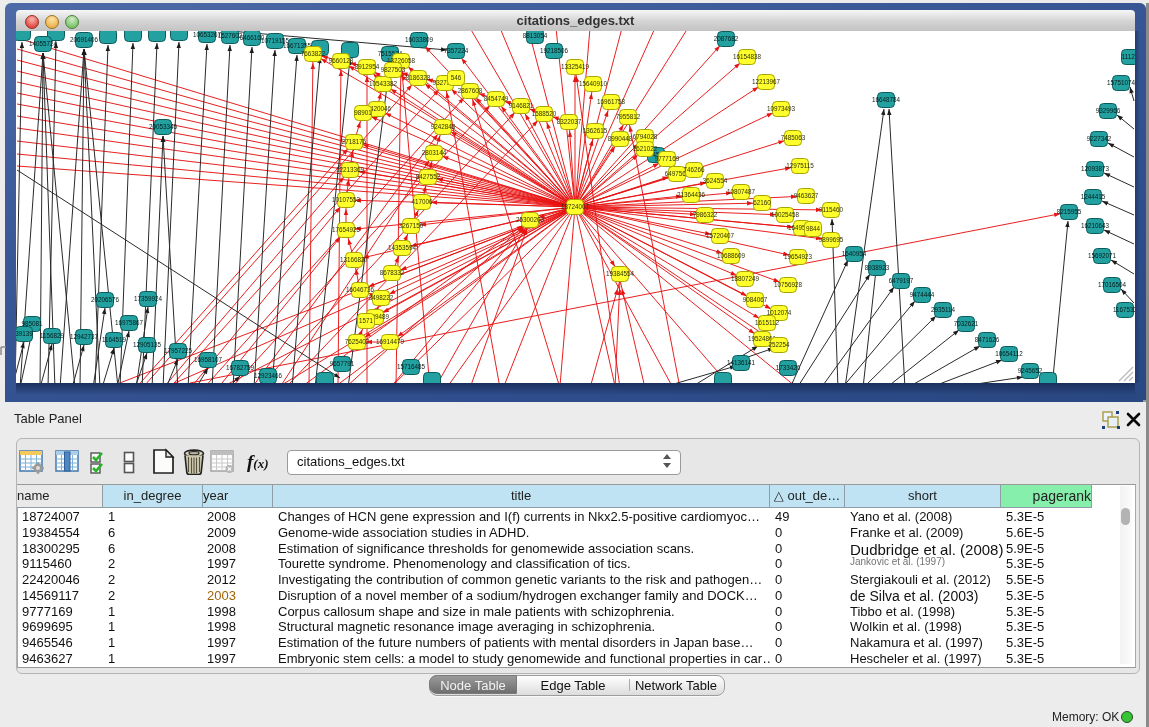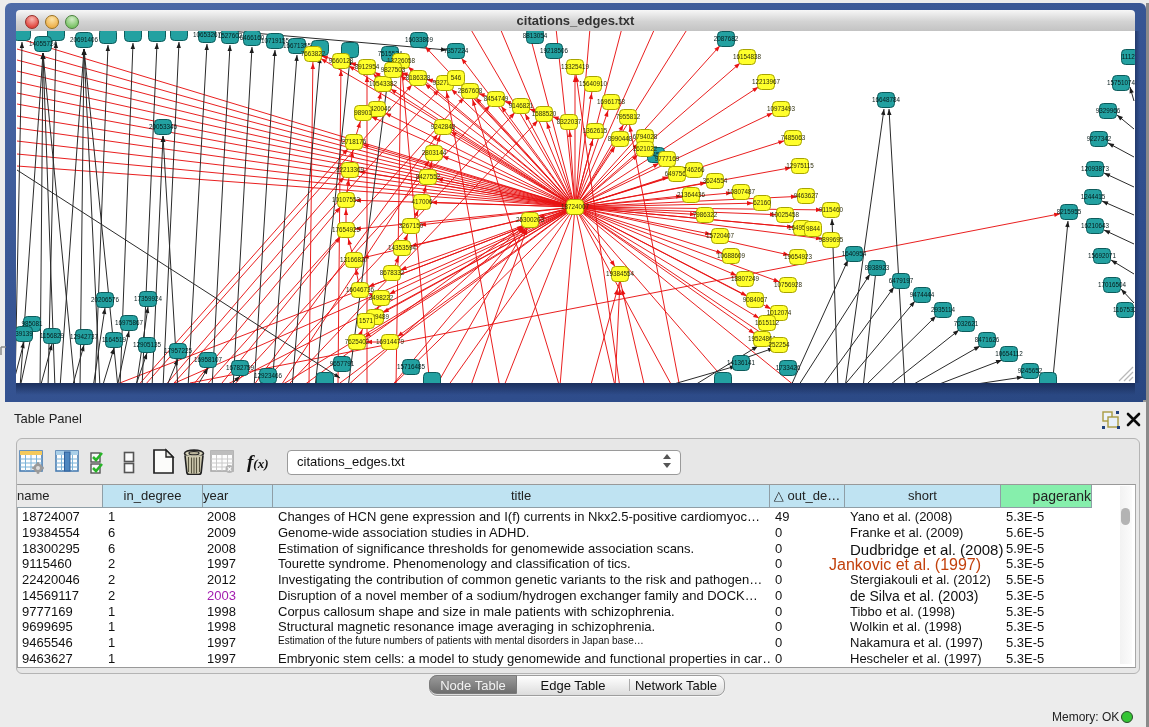--- a/index.html
+++ b/index.html
@@ -602,32 +602,32 @@
 <div class="abs" style="left:207px;top:541px;font-size:13px;color:#111">2008</div>
 <div class="abs" style="left:278px;top:541px;width:492px;font-size:13px;color:#111;white-space:nowrap;overflow:hidden">Estimation of significance thresholds for genomewide association scans.</div>
 <div class="abs" style="left:775px;top:541px;font-size:13px;color:#111">0</div>
 <div class="abs" style="left:850px;top:541px;font-size:15px;color:#111;white-space:nowrap">Dudbridge et al. (2008)</div>
 <div class="abs" style="left:1006px;top:541px;font-size:13px;color:#111">5.9E‑5</div>
 <div class="abs" style="left:22px;top:556px;font-size:13px;color:#111;white-space:nowrap">9115460</div>
 <div class="abs" style="left:108px;top:556px;font-size:13px;color:#111">2</div>
 <div class="abs" style="left:207px;top:556px;font-size:13px;color:#111">1997</div>
 <div class="abs" style="left:278px;top:556px;width:492px;font-size:13px;color:#111;white-space:nowrap;overflow:hidden">Tourette syndrome. Phenomenology and classification of tics.</div>
 <div class="abs" style="left:775px;top:556px;font-size:13px;color:#111">0</div>
-<div class="abs" style="left:829px;top:556px;font-size:16px;color:#c2410c;white-space:nowrap">Jankovic et al. (1997)</div>
+<div class="abs" style="left:850px;top:556px;font-size:10px;color:#737373;white-space:nowrap">Jankovic et al. (1997)</div>
 <div class="abs" style="left:1006px;top:556px;font-size:13px;color:#111">5.3E‑5</div>
 <div class="abs" style="left:22px;top:572px;font-size:13px;color:#111;white-space:nowrap">22420046</div>
 <div class="abs" style="left:108px;top:572px;font-size:13px;color:#111">2</div>
 <div class="abs" style="left:207px;top:572px;font-size:13px;color:#111">2012</div>
 <div class="abs" style="left:278px;top:572px;width:492px;font-size:13px;color:#111;white-space:nowrap;overflow:hidden">Investigating the contribution of common genetic variants to the risk and pathogen…</div>
 <div class="abs" style="left:775px;top:572px;font-size:13px;color:#111">0</div>
 <div class="abs" style="left:850px;top:572px;font-size:13px;color:#111;white-space:nowrap">Stergiakouli et al. (2012)</div>
 <div class="abs" style="left:1006px;top:572px;font-size:13px;color:#111">5.5E‑5</div>
 <div class="abs" style="left:22px;top:588px;font-size:13px;color:#111;white-space:nowrap">14569117</div>
 <div class="abs" style="left:108px;top:588px;font-size:13px;color:#111">2</div>
-<div class="abs" style="left:207px;top:588px;font-size:13px;color:#a21caf">2003</div>
+<div class="abs" style="left:207px;top:588px;font-size:13px;color:#a16207">2003</div>
 <div class="abs" style="left:278px;top:588px;width:492px;font-size:13px;color:#111;white-space:nowrap;overflow:hidden">Disruption of a novel member of a sodium/hydrogen exchanger family and DOCK…</div>
 <div class="abs" style="left:775px;top:588px;font-size:13px;color:#111">0</div>
 <div class="abs" style="left:850px;top:588px;font-size:14px;color:#111;white-space:nowrap">de Silva et al. (2003)</div>
 <div class="abs" style="left:1006px;top:588px;font-size:13px;color:#111">5.3E‑5</div>
 <div class="abs" style="left:22px;top:604px;font-size:13px;color:#111;white-space:nowrap">9777169</div>
 <div class="abs" style="left:108px;top:604px;font-size:13px;color:#111">1</div>
 <div class="abs" style="left:207px;top:604px;font-size:13px;color:#111">1998</div>
 <div class="abs" style="left:278px;top:604px;width:492px;font-size:13px;color:#111;white-space:nowrap;overflow:hidden">Corpus callosum shape and size in male patients with schizophrenia.</div>
 <div class="abs" style="left:775px;top:604px;font-size:13px;color:#111">0</div>
 <div class="abs" style="left:850px;top:604px;font-size:13px;color:#111;white-space:nowrap">Tibbo et al. (1998)</div>
@@ -635,21 +635,21 @@
 <div class="abs" style="left:22px;top:619px;font-size:13px;color:#111;white-space:nowrap">9699695</div>
 <div class="abs" style="left:108px;top:619px;font-size:13px;color:#111">1</div>
 <div class="abs" style="left:207px;top:619px;font-size:13px;color:#111">1998</div>
 <div class="abs" style="left:278px;top:619px;width:492px;font-size:13px;color:#111;white-space:nowrap;overflow:hidden">Structural magnetic resonance image averaging in schizophrenia.</div>
 <div class="abs" style="left:775px;top:619px;font-size:13px;color:#111">0</div>
 <div class="abs" style="left:850px;top:619px;font-size:13px;color:#111;white-space:nowrap">Wolkin et al. (1998)</div>
 <div class="abs" style="left:1006px;top:619px;font-size:13px;color:#111">5.3E‑5</div>
 <div class="abs" style="left:22px;top:635px;font-size:13px;color:#111;white-space:nowrap">9465546</div>
 <div class="abs" style="left:108px;top:635px;font-size:13px;color:#111">1</div>
 <div class="abs" style="left:207px;top:635px;font-size:13px;color:#111">1997</div>
-<div class="abs" style="left:278px;top:635px;width:492px;font-size:10px;color:#111;white-space:nowrap;overflow:hidden">Estimation of the future numbers of patients with mental disorders in Japan base…</div>
+<div class="abs" style="left:278px;top:635px;width:492px;font-size:13px;color:#111;white-space:nowrap;overflow:hidden">Estimation of the future numbers of patients with mental disorders in Japan base…</div>
 <div class="abs" style="left:775px;top:635px;font-size:13px;color:#111">0</div>
 <div class="abs" style="left:850px;top:635px;font-size:13px;color:#111;white-space:nowrap">Nakamura et al. (1997)</div>
 <div class="abs" style="left:1006px;top:635px;font-size:13px;color:#111">5.3E‑5</div>
 <div class="abs" style="left:22px;top:651px;font-size:13px;color:#111;white-space:nowrap">9463627</div>
 <div class="abs" style="left:108px;top:651px;font-size:13px;color:#111">1</div>
 <div class="abs" style="left:207px;top:651px;font-size:13px;color:#111">1997</div>
 <div class="abs" style="left:278px;top:651px;width:492px;font-size:13px;color:#111;white-space:nowrap;overflow:hidden">Embryonic stem cells: a model to study genomewide and functional properties in car…</div>
 <div class="abs" style="left:775px;top:651px;font-size:13px;color:#111">0</div>
 <div class="abs" style="left:850px;top:651px;font-size:13px;color:#111;white-space:nowrap">Hescheler et al. (1997)</div>
 <div class="abs" style="left:1006px;top:651px;font-size:13px;color:#111">5.3E‑5</div>

